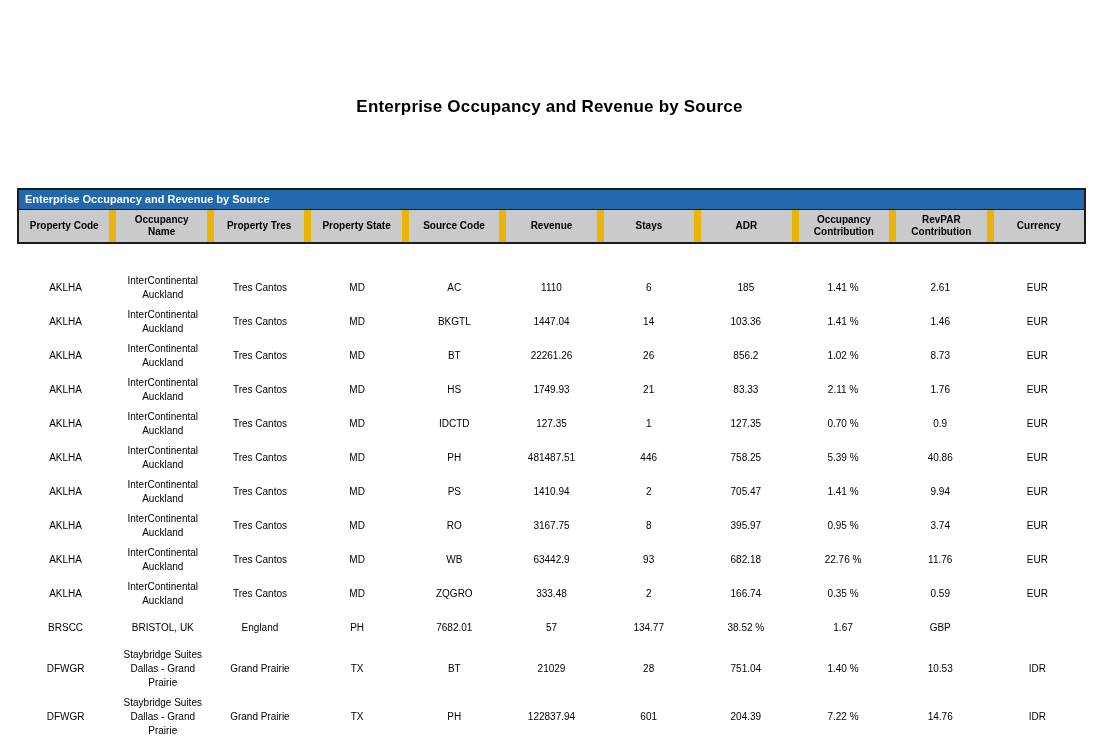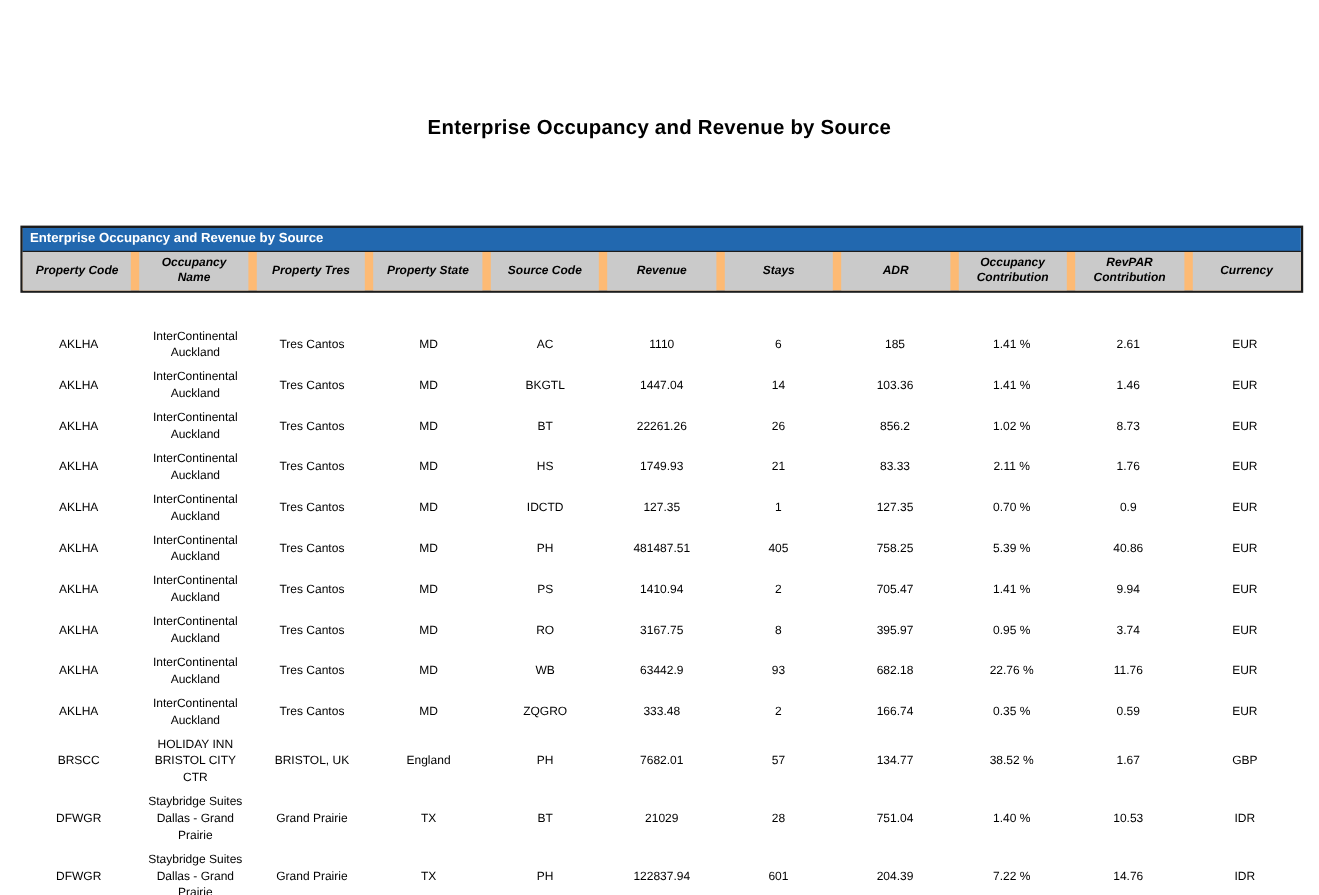--- a/index.html
+++ b/index.html
@@ -45,22 +45,21 @@
     font-weight: bold;
     height: 19px;
     line-height: 19px;
     padding-left: 6px;
     border-bottom: 1px solid #1c1c1c;
   }
   .header-row {
     display: grid;
     grid-template-columns: repeat(11, 1fr);
     gap: 7px;
-    background: #fdba74;
-    font-style: italic;
+    background: #eab308;
   }
   .hcell {
     background: #CACACA;
     display: flex;
     align-items: center;
     justify-content: center;
     text-align: center;
     font-size: 10px;
     font-weight: bold;
     line-height: 12px;
@@ -181,21 +180,21 @@
           <div class="tcell">0.9</div>
           <div class="tcell">EUR</div>
         </div>
         <div class="trow">
           <div class="tcell">AKLHA</div>
           <div class="tcell">InterContinental Auckland</div>
           <div class="tcell">Tres Cantos</div>
           <div class="tcell">MD</div>
           <div class="tcell">PH</div>
           <div class="tcell">481487.51</div>
-          <div class="tcell">405</div>
+          <div class="tcell">446</div>
           <div class="tcell">758.25</div>
           <div class="tcell">5.39 %</div>
           <div class="tcell">40.86</div>
           <div class="tcell">EUR</div>
         </div>
         <div class="trow">
           <div class="tcell">AKLHA</div>
           <div class="tcell">InterContinental Auckland</div>
           <div class="tcell">Tres Cantos</div>
           <div class="tcell">MD</div>
@@ -241,21 +240,20 @@
           <div class="tcell">ZQGRO</div>
           <div class="tcell">333.48</div>
           <div class="tcell">2</div>
           <div class="tcell">166.74</div>
           <div class="tcell">0.35 %</div>
           <div class="tcell">0.59</div>
           <div class="tcell">EUR</div>
         </div>
         <div class="trow">
           <div class="tcell">BRSCC</div>
-          <div class="tcell">HOLIDAY INN BRISTOL CITY CTR</div>
           <div class="tcell">BRISTOL, UK</div>
           <div class="tcell">England</div>
           <div class="tcell">PH</div>
           <div class="tcell">7682.01</div>
           <div class="tcell">57</div>
           <div class="tcell">134.77</div>
           <div class="tcell">38.52 %</div>
           <div class="tcell">1.67</div>
           <div class="tcell">GBP</div>
         </div>

